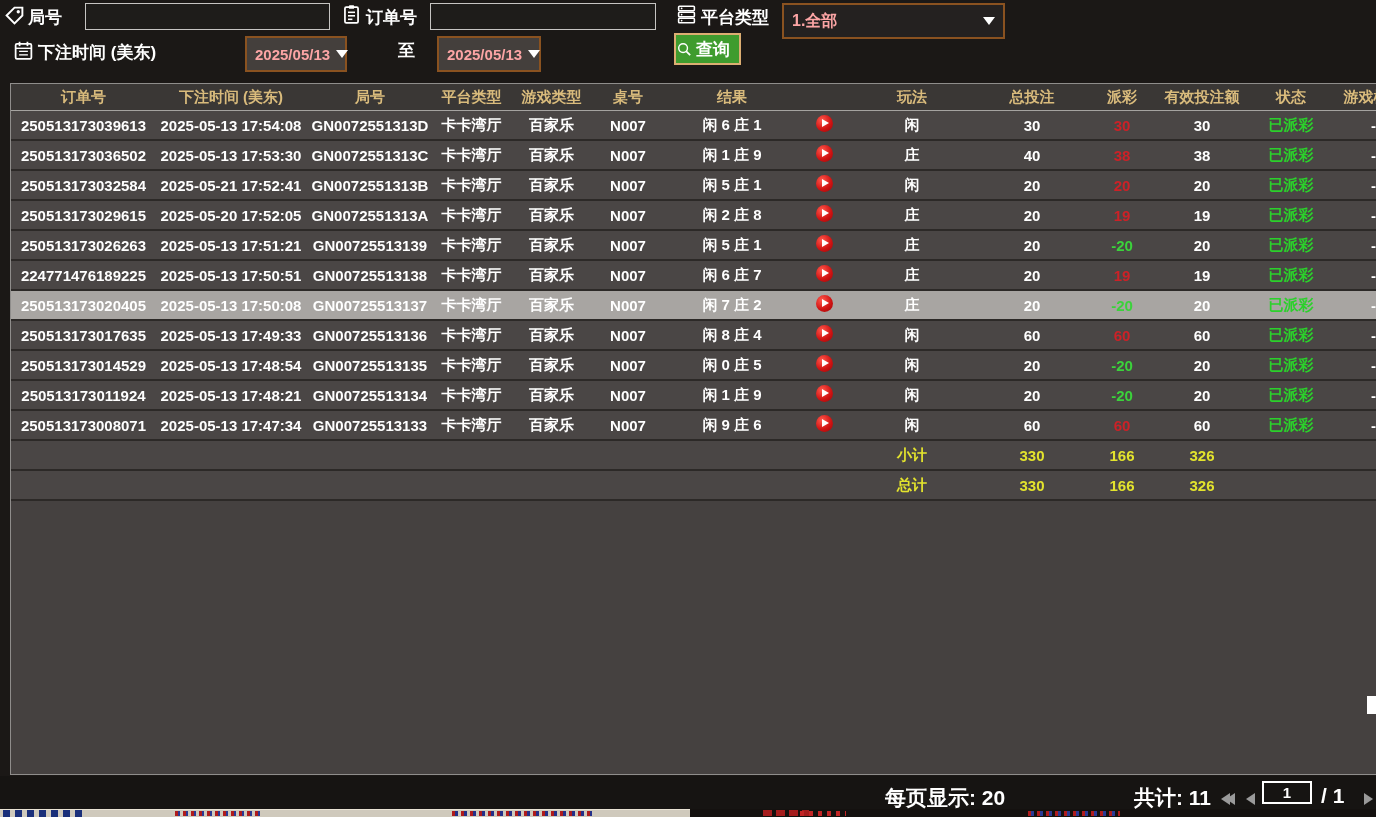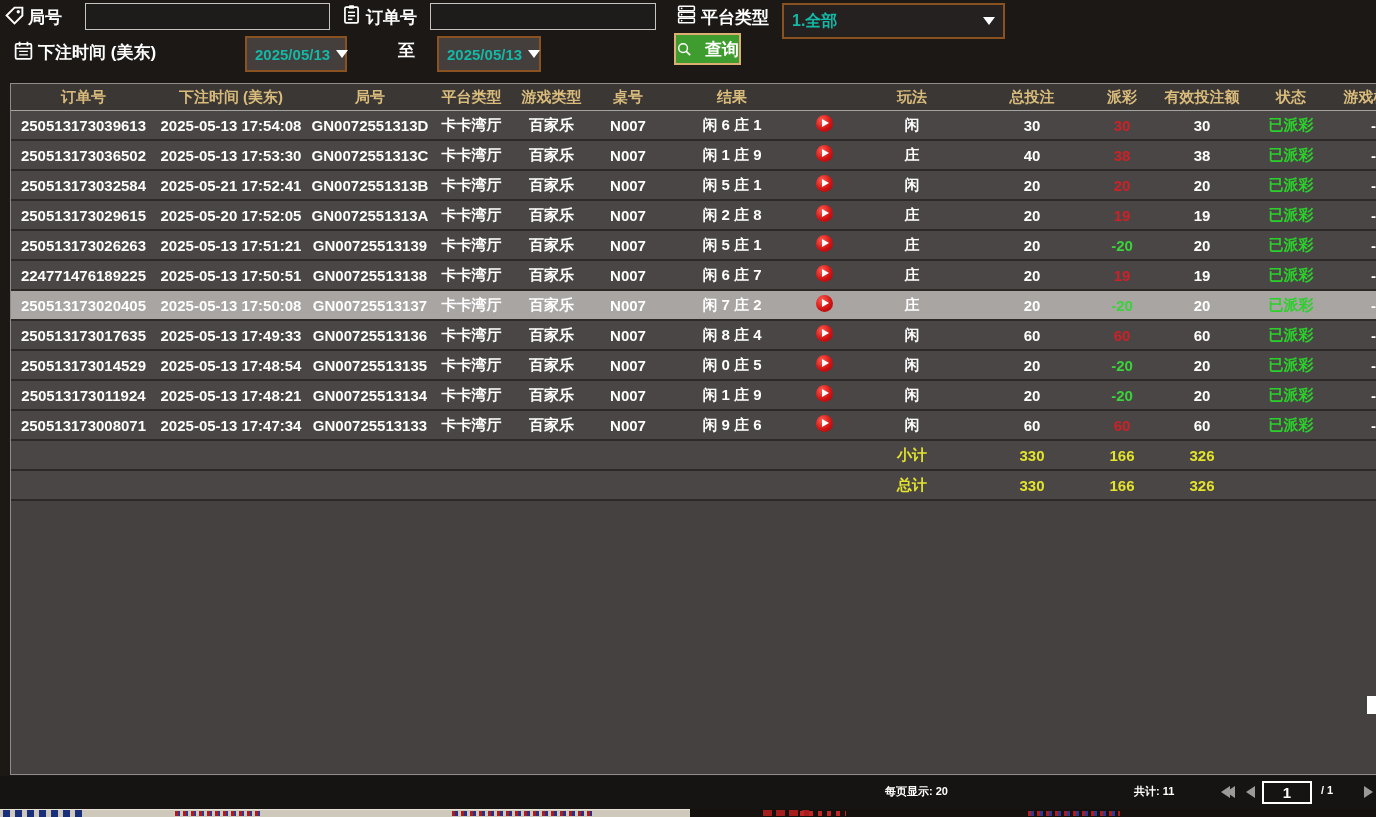--- a/index.html
+++ b/index.html
@@ -13,47 +13,47 @@
   body{position:relative;background:#1b1816;font-family:"Liberation Sans","DejaVu Sans",sans-serif;
        font-weight:bold;color:#fff;font-size:15px}
   
   .topbar{position:absolute;left:0;top:0;width:1376px;height:83px}
   .tb-label{position:absolute;font-size:17px;white-space:nowrap}
   .tb-icon{position:absolute;width:21px;height:21px}
   .tb-icon svg{width:100%;height:100%}
   .tb-input{position:absolute;height:27px;background:#1e1c1a;border:1px solid #c6c4c2;
             color:#fff;font-size:15px;padding:0 6px;font-family:inherit}
   .selbox{position:absolute;background:#443f3c;border:2px solid var(--border-orange);
-          color:#14b8a6;display:flex;align-items:center;justify-content:space-between;
+          color:#fca5a5;display:flex;align-items:center;justify-content:space-between;
           padding:16px 8px;cursor:pointer}
   .selbox .caret{width:0;height:0;border-left:6px solid transparent;border-right:6px solid transparent;
                  border-top:8px solid #fff;margin-left:6px}
   .platform-sel{background:#242120;font-size:16px}
   .query-btn{position:absolute;left:674px;top:33px;width:67px;height:32px;background:var(--accent-green);
              border:2px solid #dcae72;color:#fff;font-size:17px;font-weight:bold;font-family:Liberation Sans, sans-serif;
-             display:flex;align-items:center;justify-content:space-between;gap:3px;cursor:pointer}
+             display:flex;align-items:center;justify-content:flex-start;gap:3px;cursor:pointer}
   .query-btn svg{width:17px;height:17px}
   
   .panel{position:absolute;left:10px;top:83px;width:1406px;height:692px;background:#454140;
          border:1px solid #8f8d8b;overflow:hidden}
   .thead{display:grid;grid-template-columns:var(--cols);height:27px;background:#3a3735;
          border-bottom:1px solid #a5a3a0;color:var(--header-gold);align-items:center;text-align:center}
   .trow{display:grid;grid-template-columns:var(--cols);height:30px;background:#4a4645;
         border-bottom:2px solid #2c2927;align-items:center;text-align:center}
   .trow.selected{background:var(--selected-row)}
   .cell{overflow:hidden;white-space:nowrap}
   .win{color:var(--win-red)} .loss{color:var(--loss-green)}
   .status-green{color:var(--status-green)} .yellow{color:var(--total-yellow)}
   .play-btn{width:17px;height:17px;border-radius:50%;display:inline-block;position:relative;
             background:radial-gradient(circle at 35% 30%,#ff5a4d,#d21414 55%,#9e0505);cursor:pointer}
   .play-btn::after{content:'';position:absolute;left:6px;top:4px;width:0;height:0;
             border-left:7px solid #fff;border-top:4.5px solid transparent;border-bottom:4.5px solid transparent}
   
   .pagebar{position:absolute;left:0;top:776px;width:1376px;height:33px;background:#161412}
-  .pg-item{position:absolute;font-size:11px;white-space:nowrap}
+  .pg-item{position:absolute;font-size:21px;white-space:nowrap}
   .arr{width:0;height:0;border-top:6px solid transparent;border-bottom:6px solid transparent;
        display:inline-block;cursor:pointer}
   .arr.l{border-right:9px solid #9a9a9a}
   .arr.r{border-left:9px solid #9a9a9a}
   .pagebox{position:absolute;left:1262px;top:5px;width:50px;height:23px;border:2px solid #fff;
            background:#161412;color:#fff;text-align:center;font-size:15px;font-weight:bold;
            font-family:inherit;padding:0}
   
   .strip-dark{position:absolute;left:0;top:809px;width:1376px;height:8px;background:#14110f}
   .strip-light{position:absolute;left:0;top:809px;width:690px;height:8px;background:#cfc9bc;

